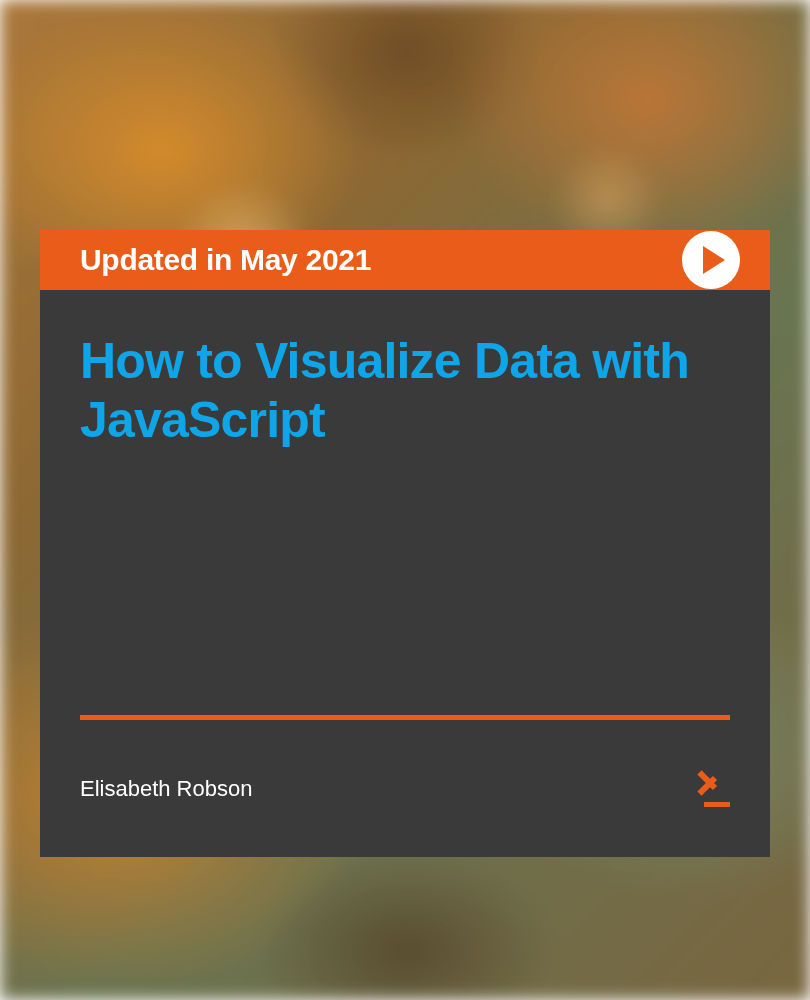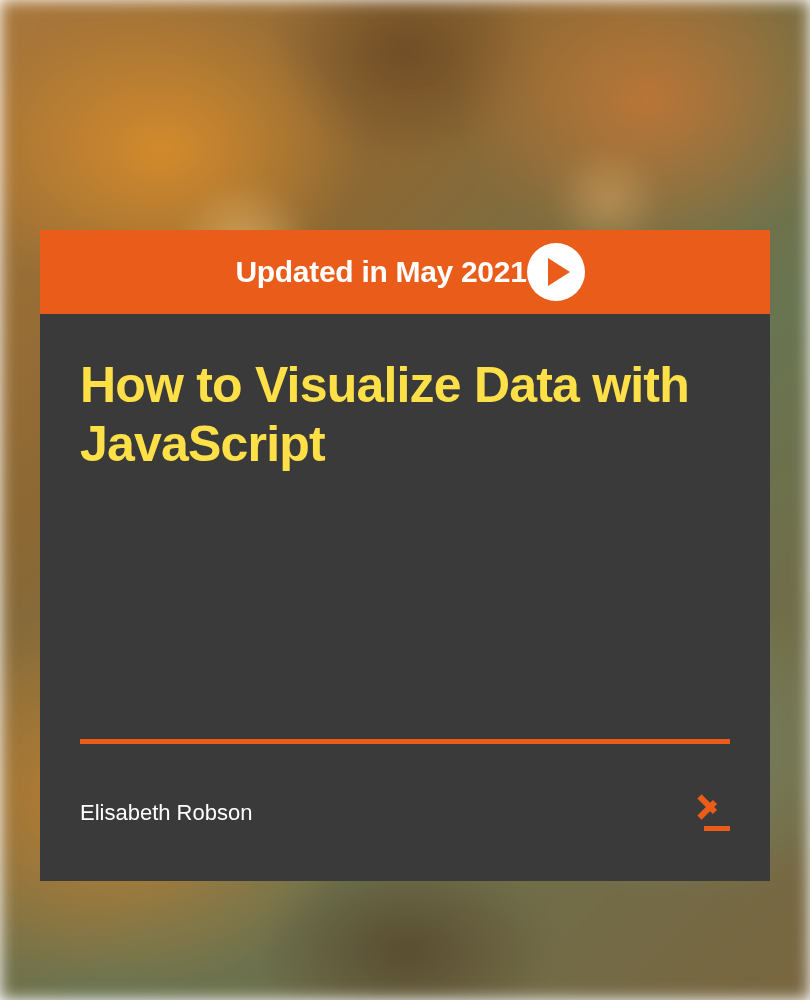--- a/index.html
+++ b/index.html
@@ -45,24 +45,24 @@
     
     .card-container {
       position: absolute;
       left: 40px;
       top: 230px;
       width: 730px;
     }
     
     .banner {
       background: #e95c1a;
-      height: 84px;
+      height: 60px;
       display: flex;
       align-items: center;
-      justify-content: center;
+      justify-content: space-between;
       padding: 0 30px 0 40px;
     }
     
     .banner-text {
       color: #ffffff;
       font-size: 30px;
       font-weight: 700;
       letter-spacing: -0.3px;
     }
     
@@ -87,21 +87,21 @@
     }
     
     .title-section {
       background: #3a3a3a;
       padding: 42px 40px 30px 40px;
       height: 430px;
       position: relative;
     }
     
     .course-title {
-      color: #fde047;
+      color: #0ea5e9;
       font-size: 50px;
       font-weight: 700;
       line-height: 1.18;
       letter-spacing: -0.8px;
     }
     
     .divider {
       position: absolute;
       bottom: 0;
       left: 40px;

